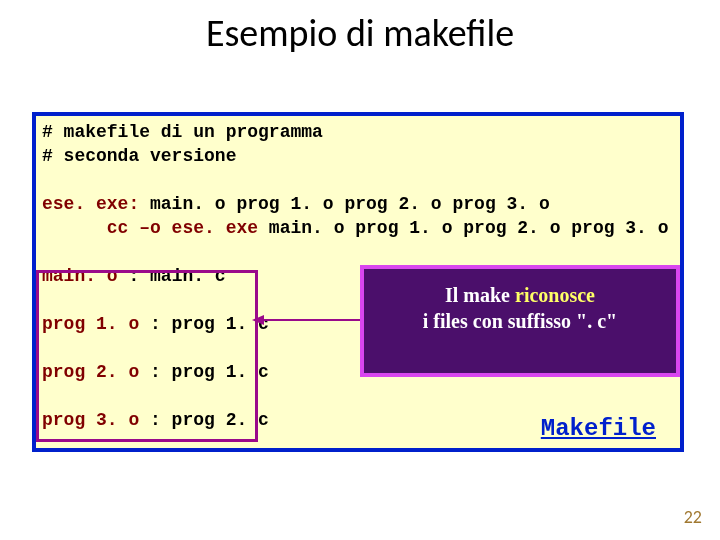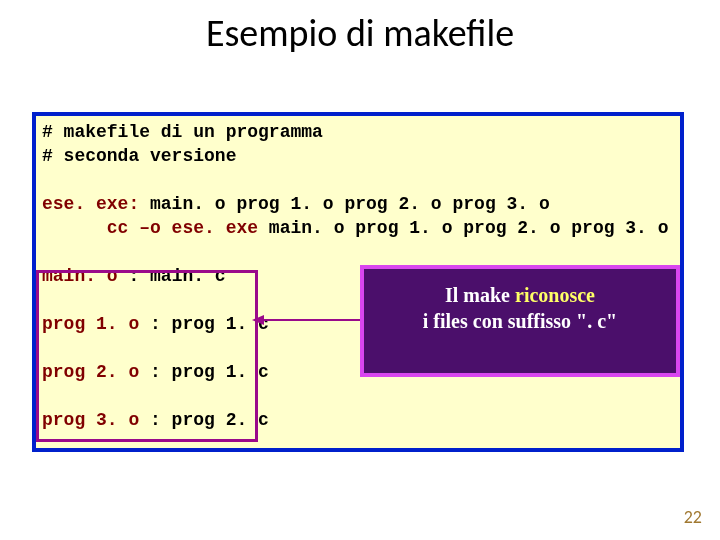--- a/index.html
+++ b/index.html
@@ -117,20 +117,21 @@
 <span class="kw">main. o</span><span> : main. c</span>
 <span></span>
 <span class="kw">prog 1. o</span><span> : prog 1. c</span>
 <span></span>
 <span class="kw">prog 2. o</span><span> : prog 1. c</span>
 <span></span>
 <span class="kw">prog 3. o</span><span> : prog 2. c</span></div>
 
     <div class="innerbox"></div>
 
+    <div class="mk-label">Makefile</div>
   </div>
 
   <svg class="arrow" style="left:252px; top:310px; width:110px; height:20px;">
     <line x1="108" y1="10" x2="8" y2="10" stroke="#9a0a8a" stroke-width="2"></line>
     <polygon points="0,10 12,5 12,15" fill="#9a0a8a"></polygon>
   </svg>
 
   <div class="callout">
     <div>
       <span>Il make </span><span class="hl">riconosce</span><br>

